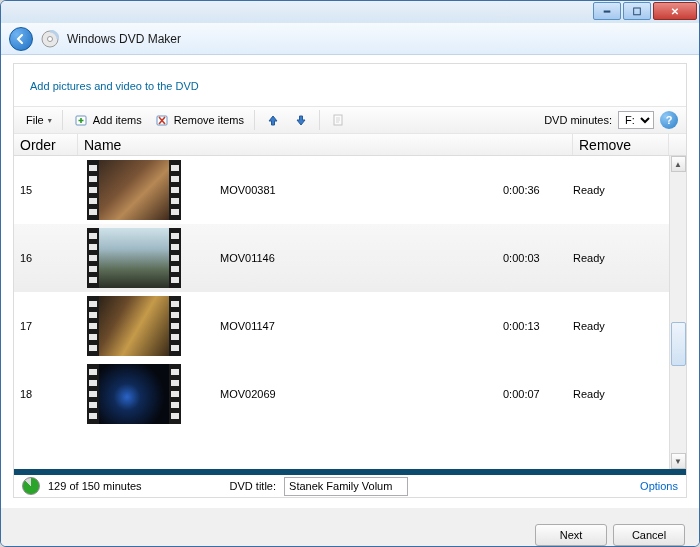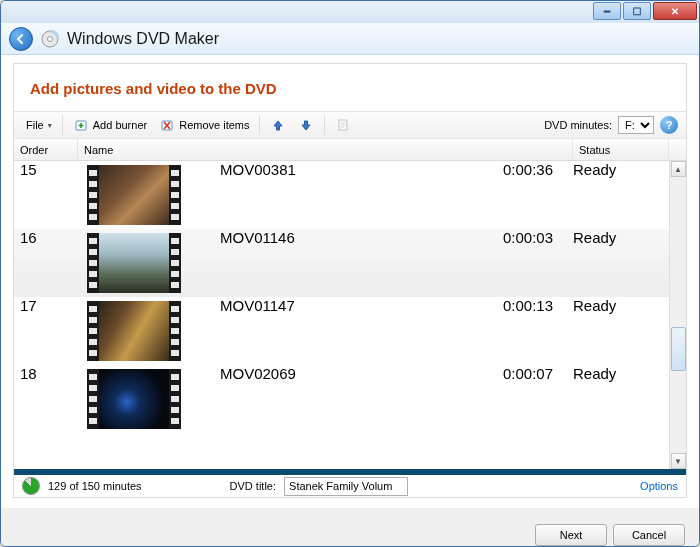--- a/index.html
+++ b/index.html
@@ -8,38 +8,38 @@
   .titlebar { height: 22px; background: linear-gradient(to bottom, #e8f0f8, #d7e6f4); display: flex; justify-content: flex-end; align-items: stretch; padding: 0 2px; }
   .tb-btn { width: 28px; height: 18px; margin-left: 2px; margin-top: 1px; border-radius: 2px; display: flex; align-items: center; justify-content: center; }
   .tb-min { background: linear-gradient(to bottom,#d4e7fb,#a6c9ef); border:1px solid #5a8fc2;}
   .tb-max { background: linear-gradient(to bottom,#d4e7fb,#a6c9ef); border:1px solid #5a8fc2;}
   .tb-close { width:44px; background: linear-gradient(to bottom,#e98b84,#c94038); border:1px solid #8b2e28;}
   .tb-glyph { font-size: 10px; color:#2b4d74; font-weight:bold;}
   .tb-close .tb-glyph { color:#fff; }
   .navbar { height: 32px; background: linear-gradient(to bottom,#f6fafe,#e1eefb); display:flex; align-items:center; padding: 0 8px; gap:8px; border-bottom:1px solid #c2d5e8;}
   .back-btn { width:24px; height:24px; border-radius:50%; background: radial-gradient(circle at 30% 30%, #6fb4f2, #1f6fc2); border:1px solid #155a9e; display:flex; align-items:center; justify-content:center; color:#fff; }
   .dvd-icon { width:18px; height:18px; display:inline-flex; align-items:center; justify-content:center;}
-  .navbar-title { font-size:16px; color:#1a1a1a; }
+  .navbar-title { font-size:12px; color:#1a1a1a; }
   .content { flex:1; background:#fff; margin:8px 12px 10px 12px; border:1px solid #dcdcdc; display:flex; flex-direction:column; overflow:hidden;}
   .header-zone { padding: 16px 16px 14px 16px; }
-  .main-title { font-size:15px; color:#c2410c; font-weight:700;}
+  .main-title { font-size:11px; color:#0369a1; font-weight:400;}
   .toolbar { display:flex; align-items:center; padding: 12px 8px; height:28px; border-top:1px solid #e6e6e6; border-bottom:1px solid #e6e6e6; background:linear-gradient(to bottom,#fdfdfd,#f0f0f0); font-size:11px; gap:4px;}
   .toolbar .sep { width:1px; height:20px; background:#ddd; margin:0 2px;}
   .tbtn { display:flex; align-items:center; gap:4px; padding:2px 4px; cursor:default;}
   .icon-sm { width:16px; height:16px; display:inline-flex; align-items:center; justify-content:center;}
   .menudrop::after { content:" ▾"; font-size:8px; color:#555;}
   .toolbar-right { margin-left:auto; display:flex; align-items:center; gap:6px;}
   .combo { border:1px solid #abadb3; background:#fff; font-size:11px; padding:1px 2px; height:18px; width:36px;}
   .help-icon { width:18px; height:18px; border-radius:50%; background: radial-gradient(circle at 30% 30%, #8ec8f6, #2c7fc8); color:#fff; display:flex; align-items:center; justify-content:center; font-size:11px; font-weight:bold;}
-  .columns { display:flex; align-items:stretch; height:22px; background:linear-gradient(to bottom,#fdfdfd,#f0f0f0); border-bottom:1px solid #dcdcdc; font-size:11px;}
+  .columns { display:flex; align-items:stretch; height:22px; background:linear-gradient(to bottom,#fdfdfd,#f0f0f0); border-bottom:1px solid #dcdcdc; font-size:14px;}
   .col { display:flex; align-items:center; padding:0 6px; border-right:1px solid #e4e4e4;}
   .col-order { width:64px;} .col-name { flex:1;} .col-dur { width:94px;} .col-stat { width:96px;} .col-scroll {width:17px; border-right:none;}
   .listwrap { flex:1; overflow:hidden; position:relative; display:flex;}
   .listrows { flex:1; overflow:hidden;}
-  .row { display:flex; height:68px; font-size:15px;}
+  .row { display:flex; align-items:center; height:68px; font-size:11px;}
   .row.sel { background:linear-gradient(to bottom,#f7f7f7,#eeeeee);}
   .cell-order { width:64px; padding-left:6px;}
   .cell-thumb { width:112px; display:flex; align-items:center; justify-content:center;}
   .filmstrip { width:94px; height:60px; background:#000; position:relative; display:flex;}
   .filmstrip .edge { width:12px; background:#1a1a1a; display:flex; flex-direction:column; justify-content:space-around; padding:2px 0;}
   .filmstrip .edge span { height:6px; margin:0 2px; background:#e8e8e8;}
   .filmstrip .frame { flex:1; display:flex; align-items:stretch;}
   .frame-inner { width:100%;}
   .cell-name { flex:1; padding-left:30px;}
   .cell-dur { width:70px;}
@@ -100,21 +100,21 @@
           <span>File</span>
         </div>
       <div class="sep"></div>
       <div class="tbtn">
         <span class="icon-sm">
             <svg width="14" height="14" viewBox="0 0 14 14">
               <rect x="2" y="3" width="10" height="9" rx="1" fill="#fff" stroke="#6a95c2"></rect>
               <path d="M7 5 v5 M4.5 7.5 h5" stroke="#2a9a2a" stroke-width="1.6"></path>
             </svg>
           </span>
-        <span>Add burner</span>
+        <span>Add items</span>
       </div>
       <div class="tbtn">
         <span class="icon-sm">
             <svg width="14" height="14" viewBox="0 0 14 14">
               <rect x="2" y="3" width="10" height="9" rx="1" fill="#fff" stroke="#6a95c2"></rect>
               <path d="M4 4 L10 11 M10 4 L4 11" stroke="#c83a2a" stroke-width="1.6"></path>
             </svg>
           </span>
         <span>Remove items</span>
       </div>
@@ -147,21 +147,21 @@
         <select class="combo"><option>F:</option></select>
         <div class="help-icon">
             <span>?</span>
           </div>
       </div>
     </div>
 
     <div class="columns">
       <div class="col col-order">Order</div>
       <div class="col col-name">Name</div>
-      <div class="col col-stat">Status</div>
+      <div class="col col-stat">Remove</div>
       <div class="col col-scroll"></div>
     </div>
 
     <div class="listwrap">
       <div class="listrows" id="listrows">
           <div class="row">
             <div class="cell-order">15</div>
             <div class="cell-thumb">
               <div class="filmstrip">
                 <div class="edge">

